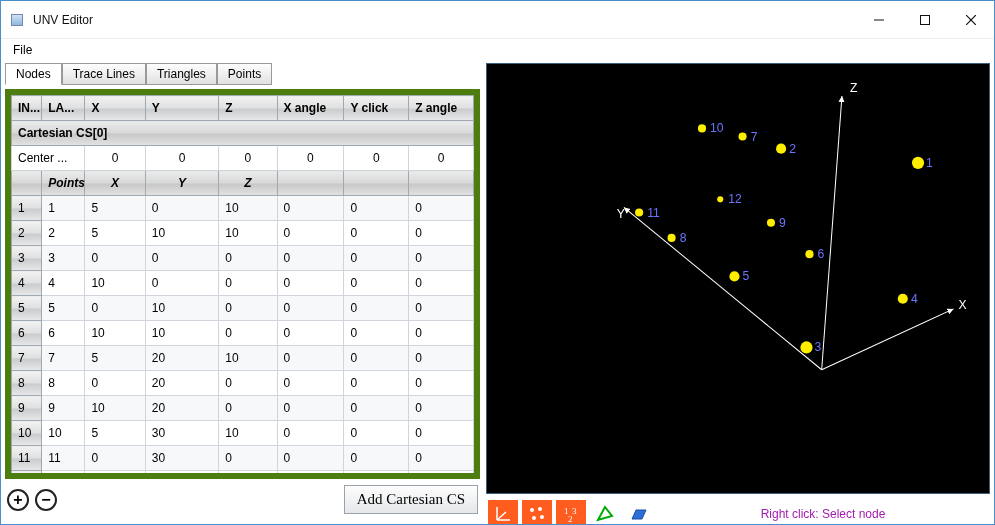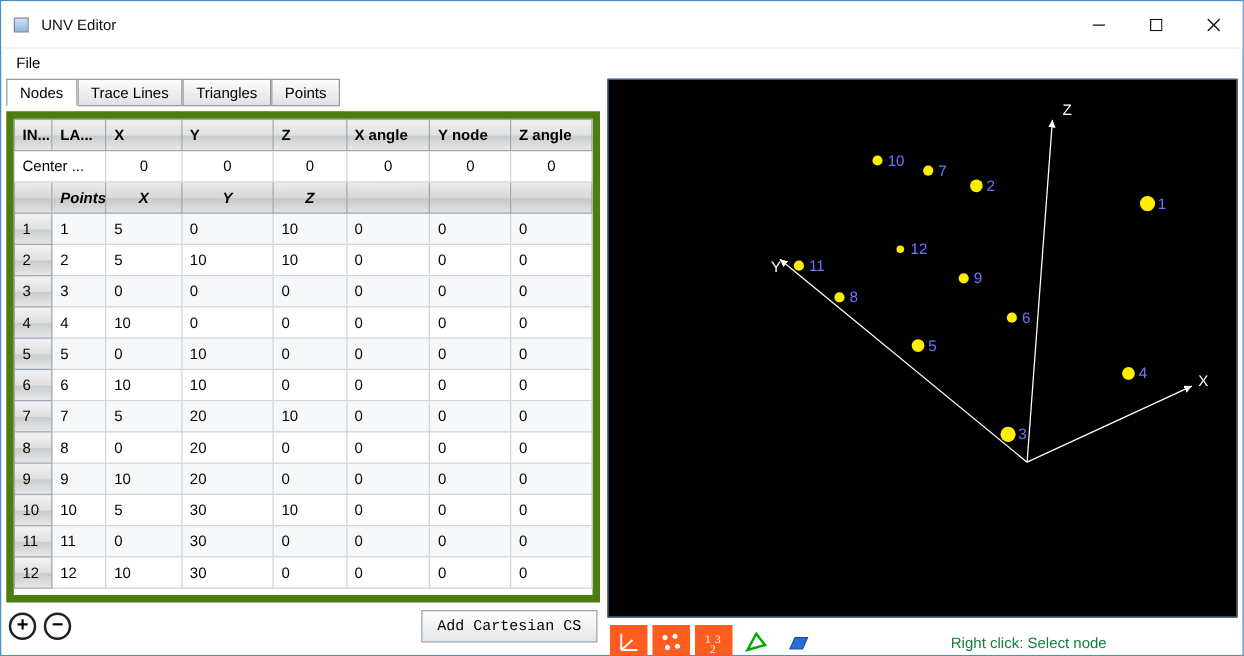--- a/index.html
+++ b/index.html
@@ -84,28 +84,28 @@
     border:1px solid #9fa9b3; font-weight:400;
   }
   tbody.data tr:nth-child(odd) td:not(:first-child){ background:#f6f8fa; }
   tbody.data tr:nth-child(even) td:not(:first-child){ background:#fff; }
   
   .left-bottom { display:flex; align-items:center; padding:6px 2px; gap:6px; }
   .circle-btn { width:22px; height:22px; border-radius:50%; border:2px solid #222; display:flex; align-items:center; justify-content:center; font-weight:bold; font-size:16px; line-height:0; }
   .left-bottom .spacer { flex:1; }
   button.std {
     border:1px solid #9aa3ad; background:linear-gradient(180deg,#fdfdfd,#e5e7ea);
-    padding:5px 12px; font-family:Liberation Mono, monospace; font-size:12px; cursor:default;
+    padding:5px 12px; font-family:Liberation Serif, serif; font-size:15px; cursor:default;
   }
   
   .viewport { flex:1; background:#000; position:relative; border:1px solid #3e5e7c;}
   .right-bottom { display:flex; align-items:center; gap:4px; padding:6px 2px; }
   .tool { width:30px; height:28px; display:flex; align-items:center; justify-content:center; border:1px solid transparent; }
   .tool.orange { background:#ff5d1f; }
-  .status { flex:1; text-align:center; color:#15803d; font-size:12px; }
+  .status { flex:1; text-align:center; color:#a21caf; font-size:12px; }
 </style>
 </head>
 <body>
 
 <div class="titlebar">
   <span class="app-icon"></span>
   <span class="title">UNV Editor</span>
   <span class="title-spacer"></span>
   <div class="winbtn">
     <svg viewBox="0 0 10 10">
@@ -151,25 +151,28 @@
             <col class="c7">
         </colgroup>
         <thead>
             <tr id="thead-row">
               <th>IN...</th>
               <th>LA...</th>
               <th>X</th>
               <th>Y</th>
               <th>Z</th>
               <th>X angle</th>
-              <th>Y node</th>
+              <th>Y click</th>
               <th>Z angle</th>
             </tr>
           </thead>
         <tbody>
+          <tr class="section-row">
+            <td colspan="8">Cartesian CS[0]</td>
+          </tr>
           <tr class="center-row" id="center-row">
               <td colspan="2">Center ...</td>
               <td>0</td>
               <td>0</td>
               <td>0</td>
               <td>0</td>
               <td>0</td>
               <td>0</td>
             </tr>
           <tr class="points-header" id="points-header">

